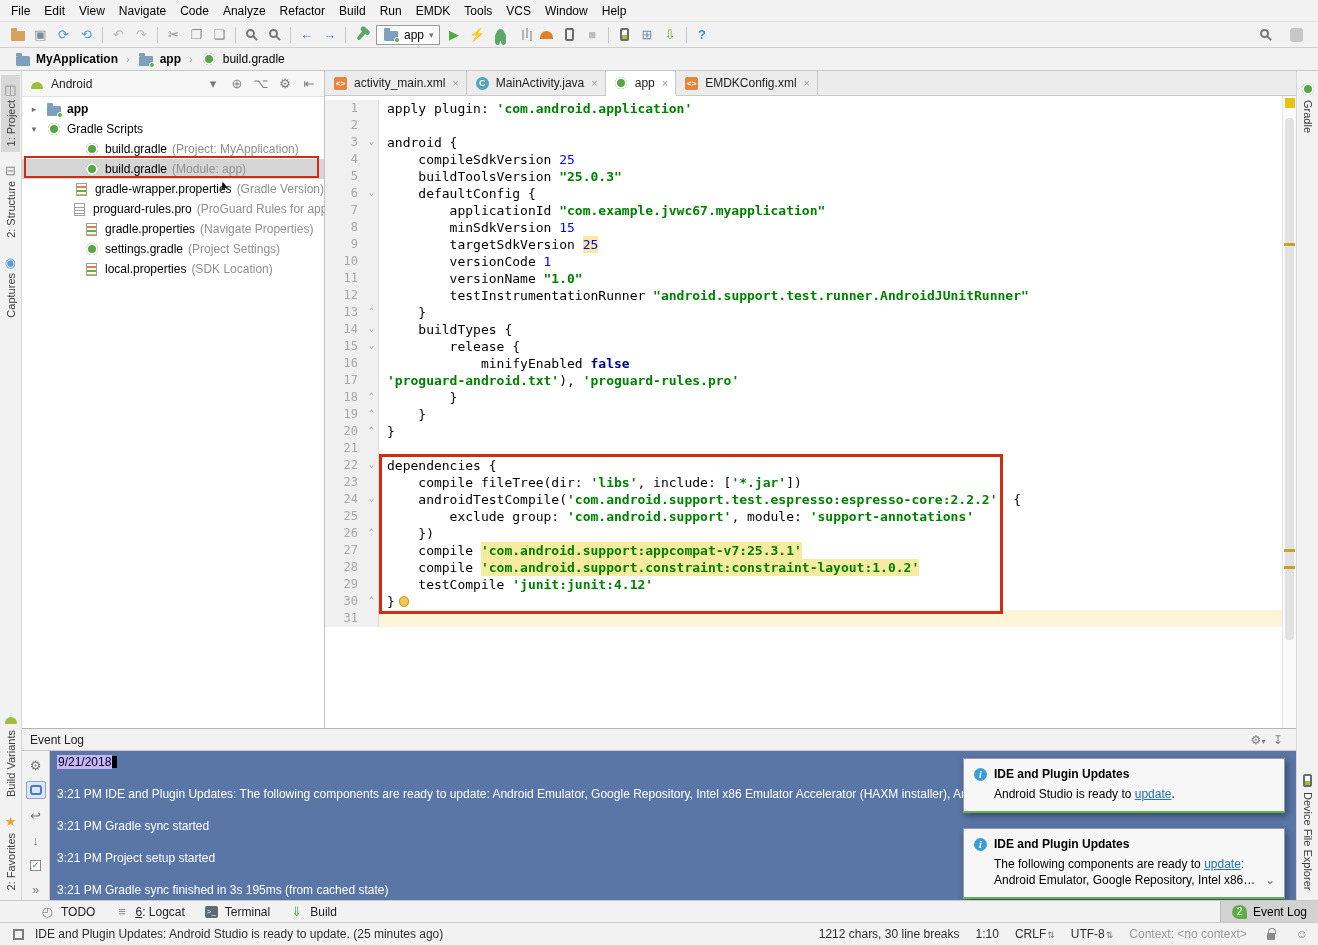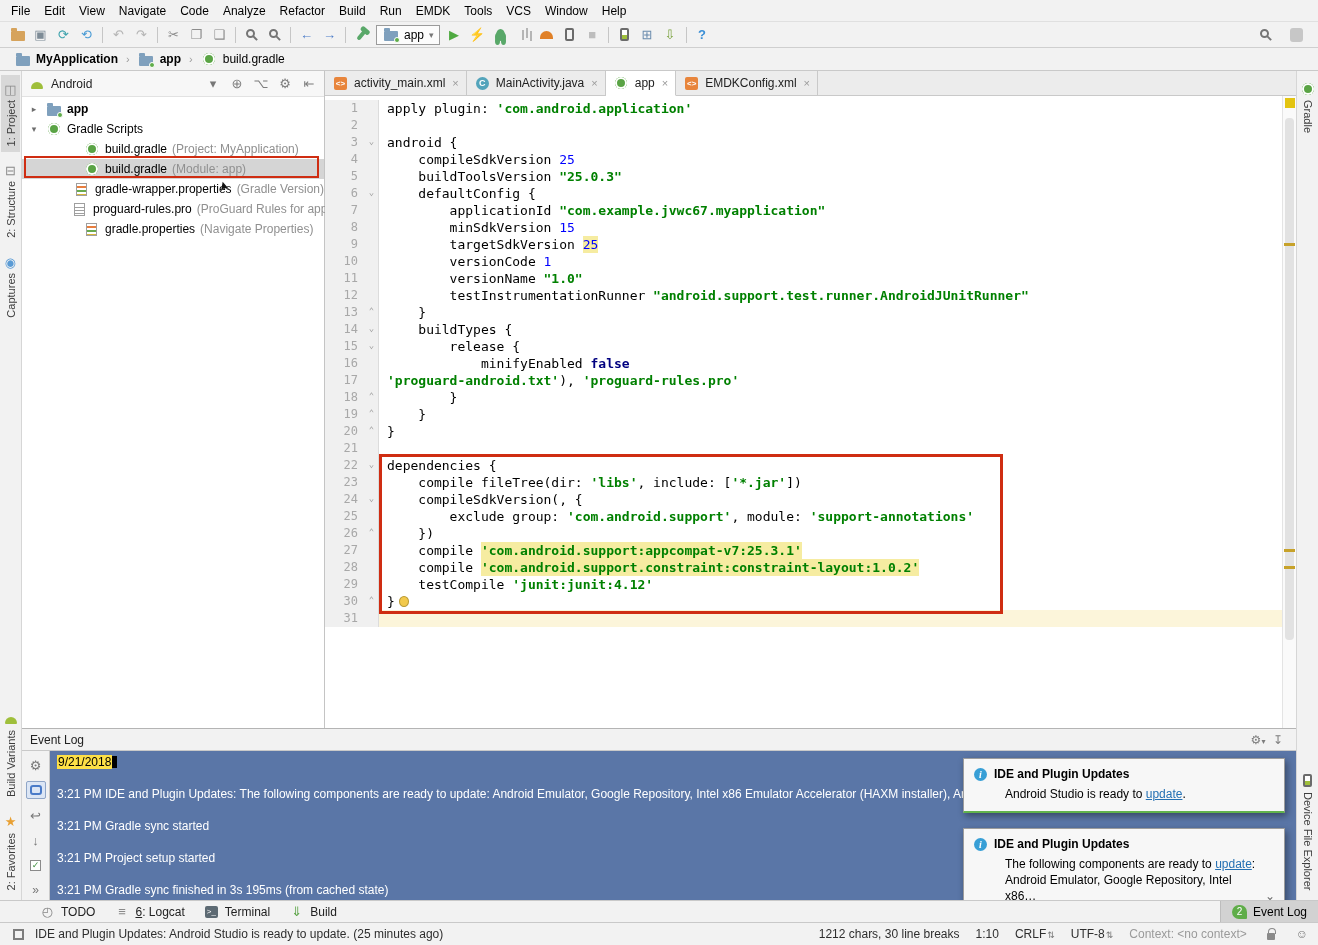--- a/index.html
+++ b/index.html
@@ -74,27 +74,27 @@
   .event-log{height:172px;display:flex;flex-direction:column;border-top:1px solid #b4b4b4}
   .el-header{height:22px;background:#f2f2f2;display:flex;align-items:center;padding:0 8px;border-bottom:1px solid #c9c9c9;color:#222}
   .el-header .grow{flex:1}
   .el-hic{color:#7d7d7d;width:20px;text-align:center}
   .el-body{flex:1;display:flex;position:relative;background:#5a76a7;min-height:0}
   .el-gutter{width:28px;background:#f2f2f2;border-right:1px solid #c9c9c9;display:flex;flex-direction:column;align-items:center;gap:7px;padding-top:5px}
   .el-gic{width:20px;height:18px;display:flex;align-items:center;justify-content:center;color:#777}
   .el-gic.sel{border:1px solid #8fa6c8;background:#dce6f5;border-radius:2px;color:#4a7bc8}
   .el-content{flex:1;position:relative;overflow:hidden;color:#fff;padding:3px 0 0 7px}
   .el-row{height:32px;line-height:17px;white-space:nowrap;overflow:hidden}
-  .date-chip{background:#fde047;color:#000;padding:0 1px}
+  .date-chip{background:#c4b5fd;color:#000;padding:0 1px}
   .caret-block{display:inline-block;width:5px;height:12px;background:#000;vertical-align:-2px}
 
   .notif{position:absolute;width:322px;right:11px;background:#f7f7f7;border:1px solid #9c9c9c;border-bottom:2px solid #61b34c;box-shadow:2px 3px 7px rgba(0,0,0,.4);color:#000;padding:8px 10px 9px}
   .notif-title{display:flex;align-items:center;gap:7px;font-weight:bold;margin-bottom:5px}
   .info-ic{width:13px;height:13px;flex:none;border-radius:50%;background:#389fd6;color:#fff;font-size:10px;font-weight:bold;text-align:center;line-height:13px;font-family:"Liberation Serif",serif;font-style:italic}
-  .notif-body{margin-left:31px;line-height:16px;padding-right:18px}
+  .notif-body{margin-left:20px;line-height:16px;padding-right:18px}
   .link{color:#2470b3;text-decoration:underline}
   .notif-chev{position:absolute;right:9px;bottom:10px;color:#6d6d6d;font-size:12px}
 
   
   .bottom-bar{height:22px;background:#f2f2f2;border-top:1px solid #c9c9c9;display:flex;align-items:stretch;padding-left:30px}
   .bb-item{display:flex;align-items:center;gap:5px;padding:0 9px;color:#222}
   .bb-item u{text-decoration:underline}
   .bb-right{margin-left:auto;display:flex}
   .bb-tab{display:flex;align-items:center;gap:6px;padding:0 11px;background:#d2d2d2;border-left:1px solid #bdbdbd}
   .badge{width:15px;height:14px;border-radius:7px 7px 1px 7px;background:#5fad49;color:#fff;font-size:10px;text-align:center;line-height:14px}
@@ -396,20 +396,36 @@
               <span class="t-ann"> (ProGuard Rules for app)</span>
             </div>
             <div class="trow" style="padding-left: 44px;">
               <span class="t-arrow"></span>
               <span class="ig">
                 <span class="sh-props"></span>
               </span>
               <span>gradle.properties</span>
               <span class="t-ann"> (Navigate Properties)</span>
             </div>
+            <div class="trow" style="padding-left: 44px;">
+              <span class="t-arrow"></span>
+              <span class="ig">
+                <span class="sh-gradle"></span>
+              </span>
+              <span>settings.gradle</span>
+              <span class="t-ann"> (Project Settings)</span>
+            </div>
+            <div class="trow" style="padding-left: 44px;">
+              <span class="t-arrow"></span>
+              <span class="ig">
+                <span class="sh-props"></span>
+              </span>
+              <span>local.properties</span>
+              <span class="t-ann"> (SDK Location)</span>
+            </div>
             <div class="tree-redbox" style="top: 59px;"></div>
             <span class="mouse-cursor" style="left: 196px; top: 82px;">➤</span>
           </div>
       </div>
 
       <div class="editor">
         <div class="tabsbar" id="tabs">
             <span class="tab">
               <span class="ig">
                 <span class="sh-xml">&lt;&gt;</span>
@@ -552,21 +568,21 @@
                 <span class="cbody"><span class="seg-p">dependencies {</span></span>
               </div>
               <div class="cl">
                 <span class="ln">23</span>
                 <span class="fold"></span>
                 <span class="cbody"><span class="seg-p">    compile fileTree(dir: </span><span class="seg-s">'libs'</span><span class="seg-p">, include: [</span><span class="seg-s">'*.jar'</span><span class="seg-p">])</span></span>
               </div>
               <div class="cl">
                 <span class="ln">24</span>
                 <span class="fold">⌄</span>
-                <span class="cbody"><span class="seg-p">    compileSdkVersion(</span><span class="seg-p">, {</span></span>
+                <span class="cbody"><span class="seg-p">    androidTestCompile(</span><span class="seg-s">'com.android.support.test.espresso:espresso-core:2.2.2'</span><span class="seg-p">, {</span></span>
               </div>
               <div class="cl">
                 <span class="ln">25</span>
                 <span class="fold"></span>
                 <span class="cbody"><span class="seg-p">        exclude group: </span><span class="seg-s">'com.android.support'</span><span class="seg-p">, module: </span><span class="seg-s">'support-annotations'</span></span>
               </div>
               <div class="cl">
                 <span class="ln">26</span>
                 <span class="fold">⌃</span>
                 <span class="cbody"><span class="seg-p">    })</span></span>

